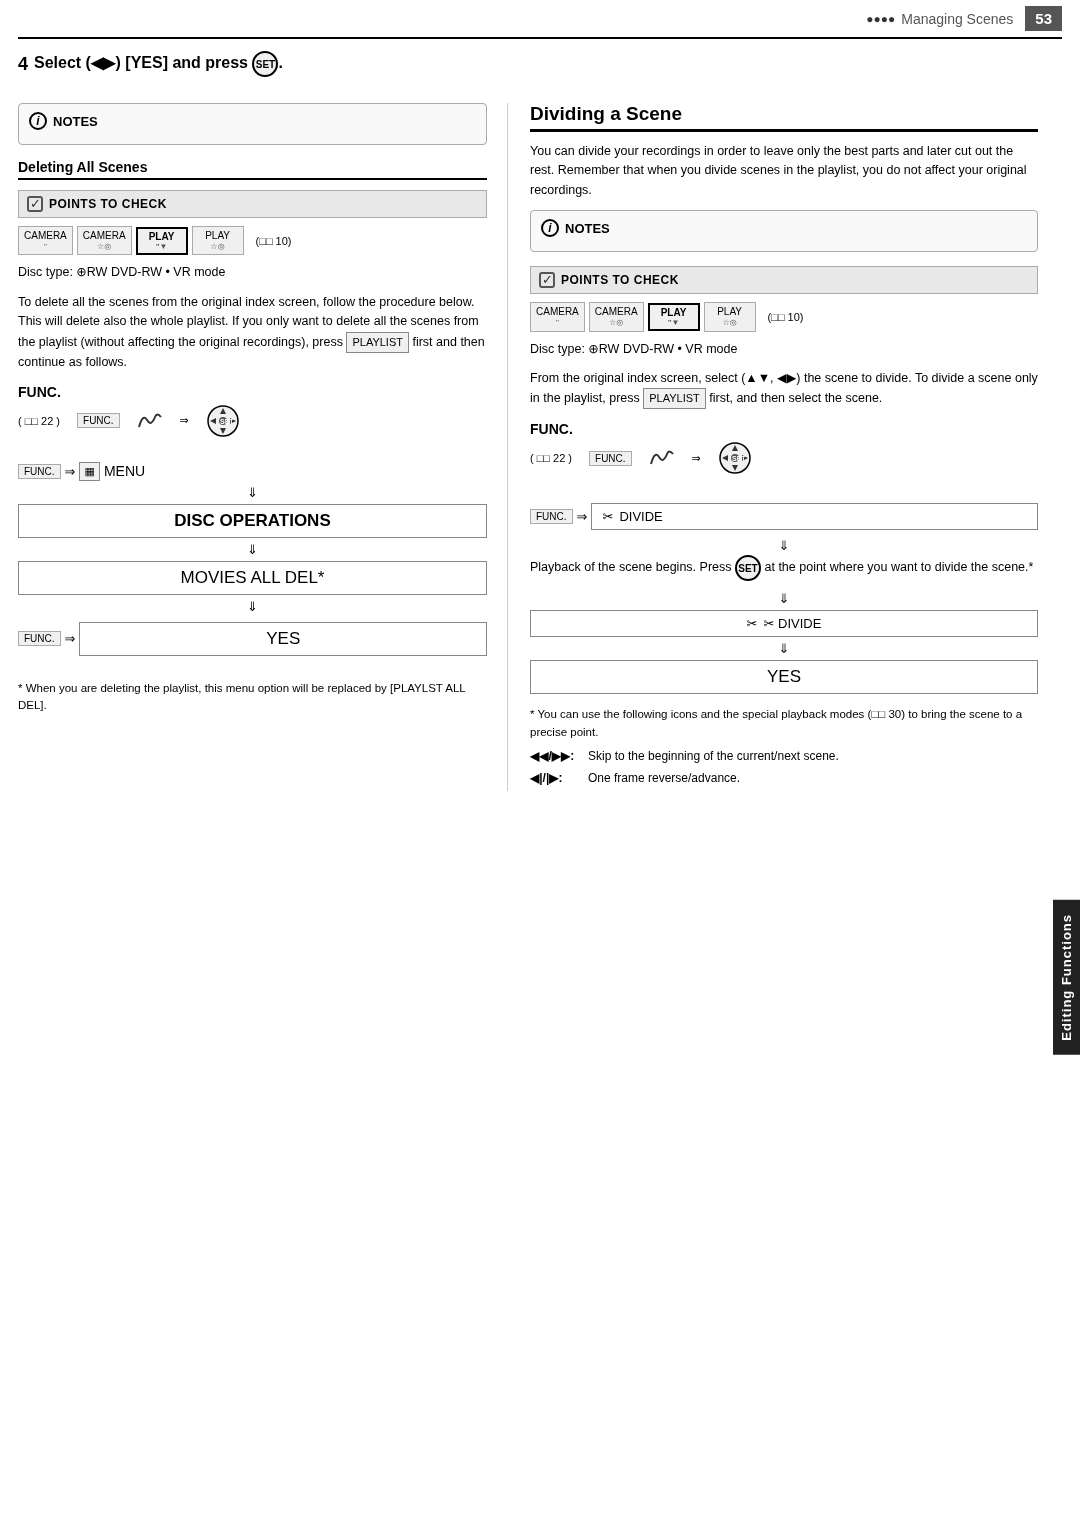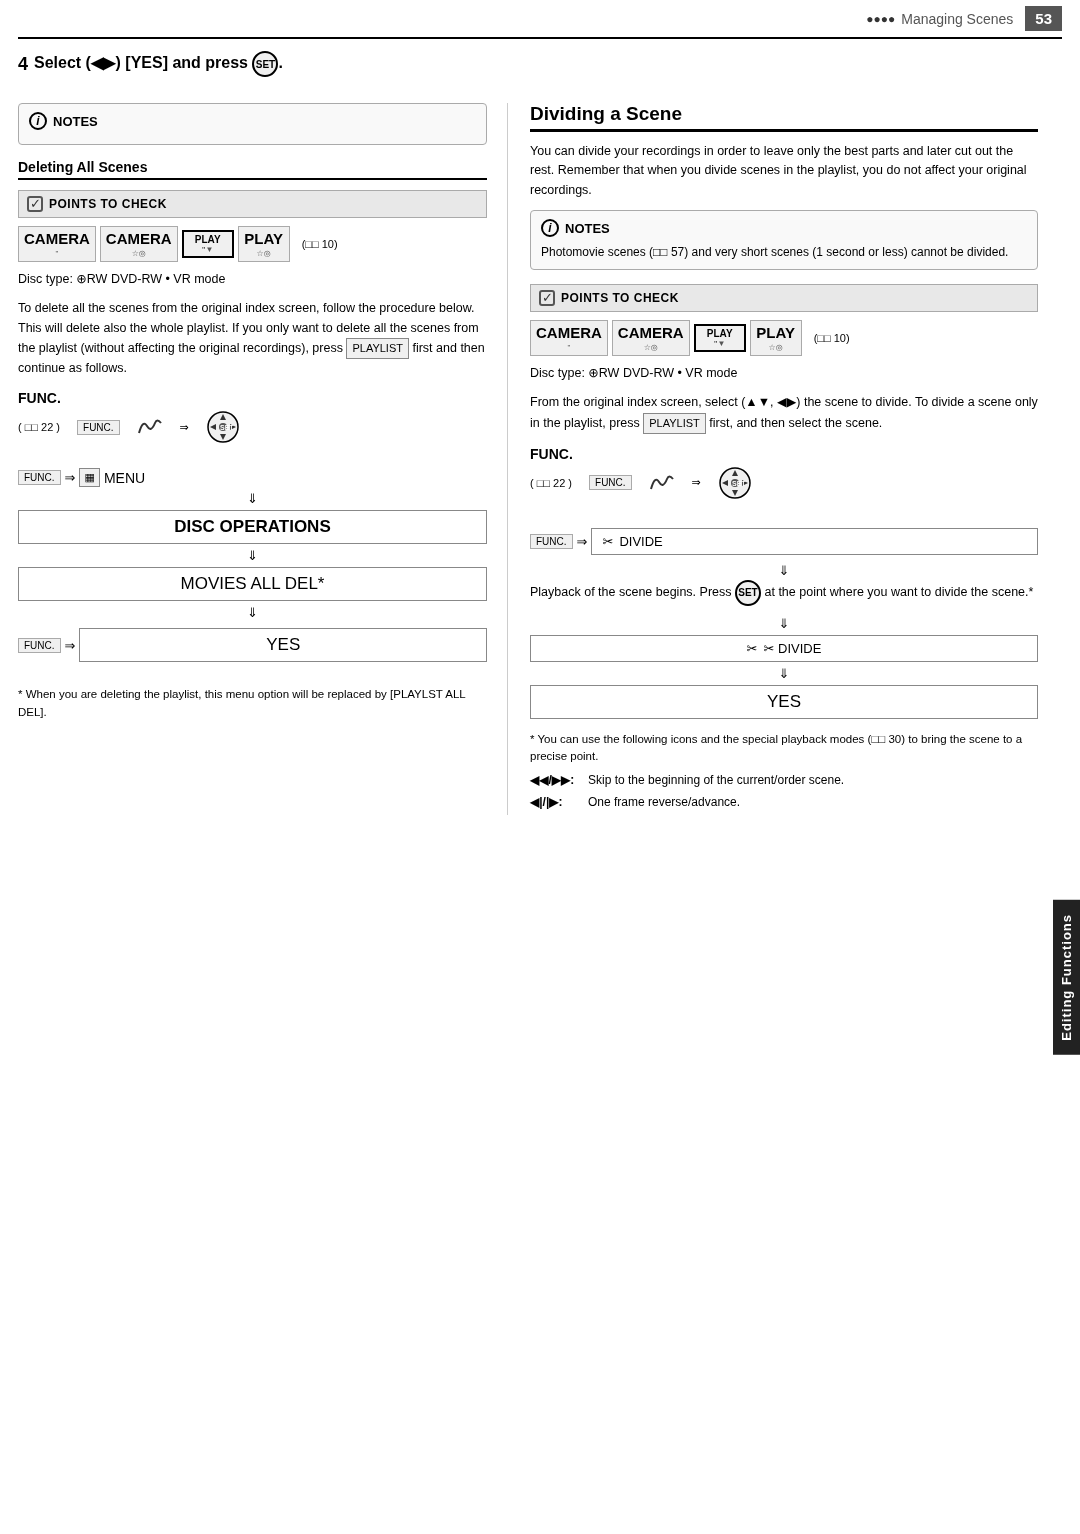--- a/index.html
+++ b/index.html
@@ -174,22 +174,22 @@
     .cam-btn {
       border: 1px solid #aaa;
       padding: 2px 5px;
       font-size: 10px;
       background: #f0f0f0;
       line-height: 1.3;
       min-width: 52px;
       text-align: center;
     }
     .cam-btn .btn-label {
-      font-weight: bold;
-      font-size: 15px;
+      font-weight: normal;
+      font-size: 10px;
       display: block;
     }
     .cam-btn .btn-sub {
       font-size: 8px;
       color: #555;
       display: block;
     }
     .play-btn {
       border: 2px solid #000;
       padding: 2px 5px;
@@ -464,21 +464,20 @@
 
     <div class="section-heading-right">Dividing a Scene</div>
 
     <div class="body-text">You can divide your recordings in order to leave only the best parts and later cut out the rest. Remember that when you divide scenes in the playlist, you do not affect your original recordings.</div>
 
     <div class="notes-box">
       <div class="notes-header">
         <span class="info-icon">i</span>
         <span>NOTES</span>
       </div>
-      <div class="notes-text">Photomovie scenes (□□ 57) and very short scenes (1 second or less) cannot be divided.</div>
     </div>
 
     <div class="points-box" style="margin-top:10px;">
       <span class="check-icon"></span>
       <span class="points-label">POINTS TO CHECK</span>
     </div>
 
     <div class="mode-buttons">
       <div class="cam-btn">
         <span class="btn-label">CAMERA</span>
@@ -553,21 +552,21 @@
       </div>
       <div class="arrow-down-container">⇓</div>
 
       <div class="flow-box">YES</div>
     </div>
 
     <div class="footnote" style="margin-top:12px;">
       <div style="margin-bottom:6px;">* You can use the following icons and the special playback modes (□□ 30) to bring the scene to a precise point.</div>
       <div class="icon-text-row">
         <span class="icon-label">◀◀/▶▶:</span>
-        <span>Skip to the beginning of the current/order scene.</span>
+        <span>Skip to the beginning of the current/next scene.</span>
       </div>
       <div class="icon-text-row">
         <span class="icon-label">◀|/|▶:</span>
         <span>One frame reverse/advance.</span>
       </div>
     </div>
   </div>
 </div>
 
 <div class="side-tab">Editing Functions</div>

